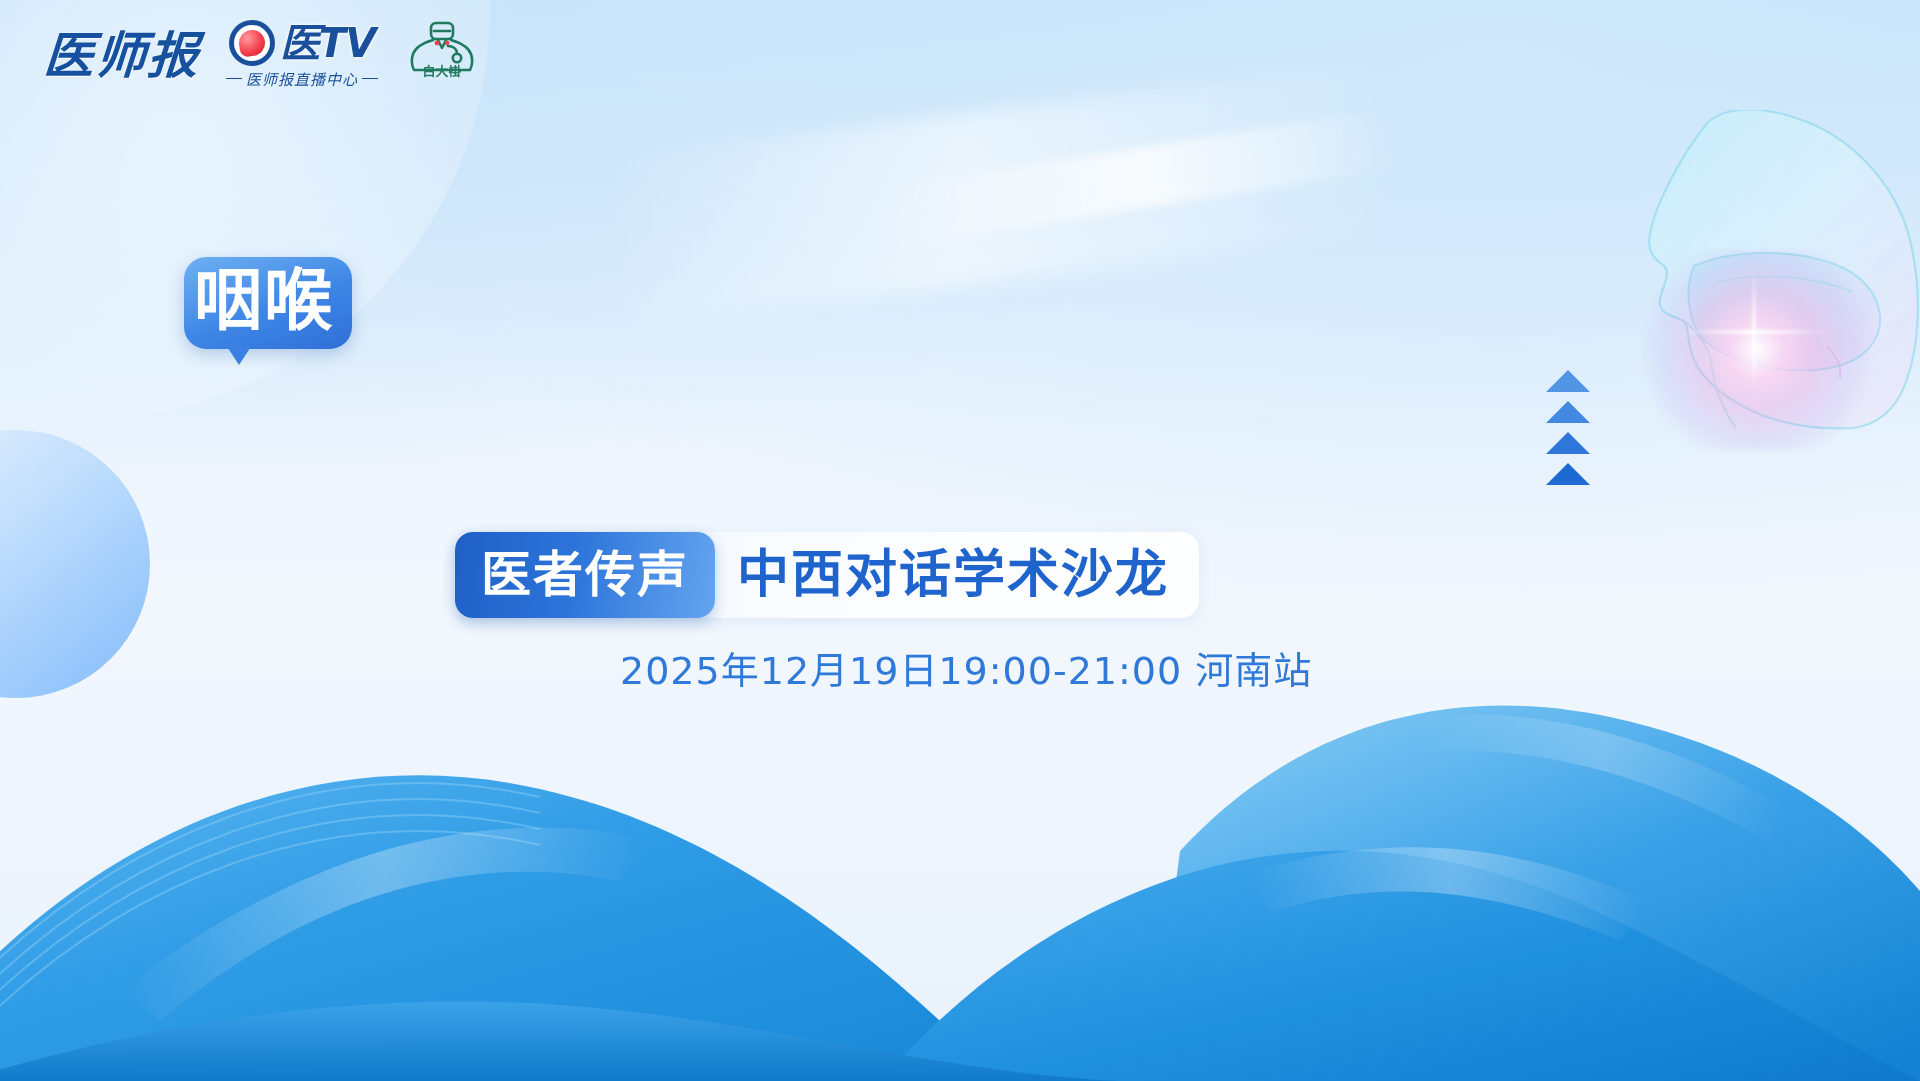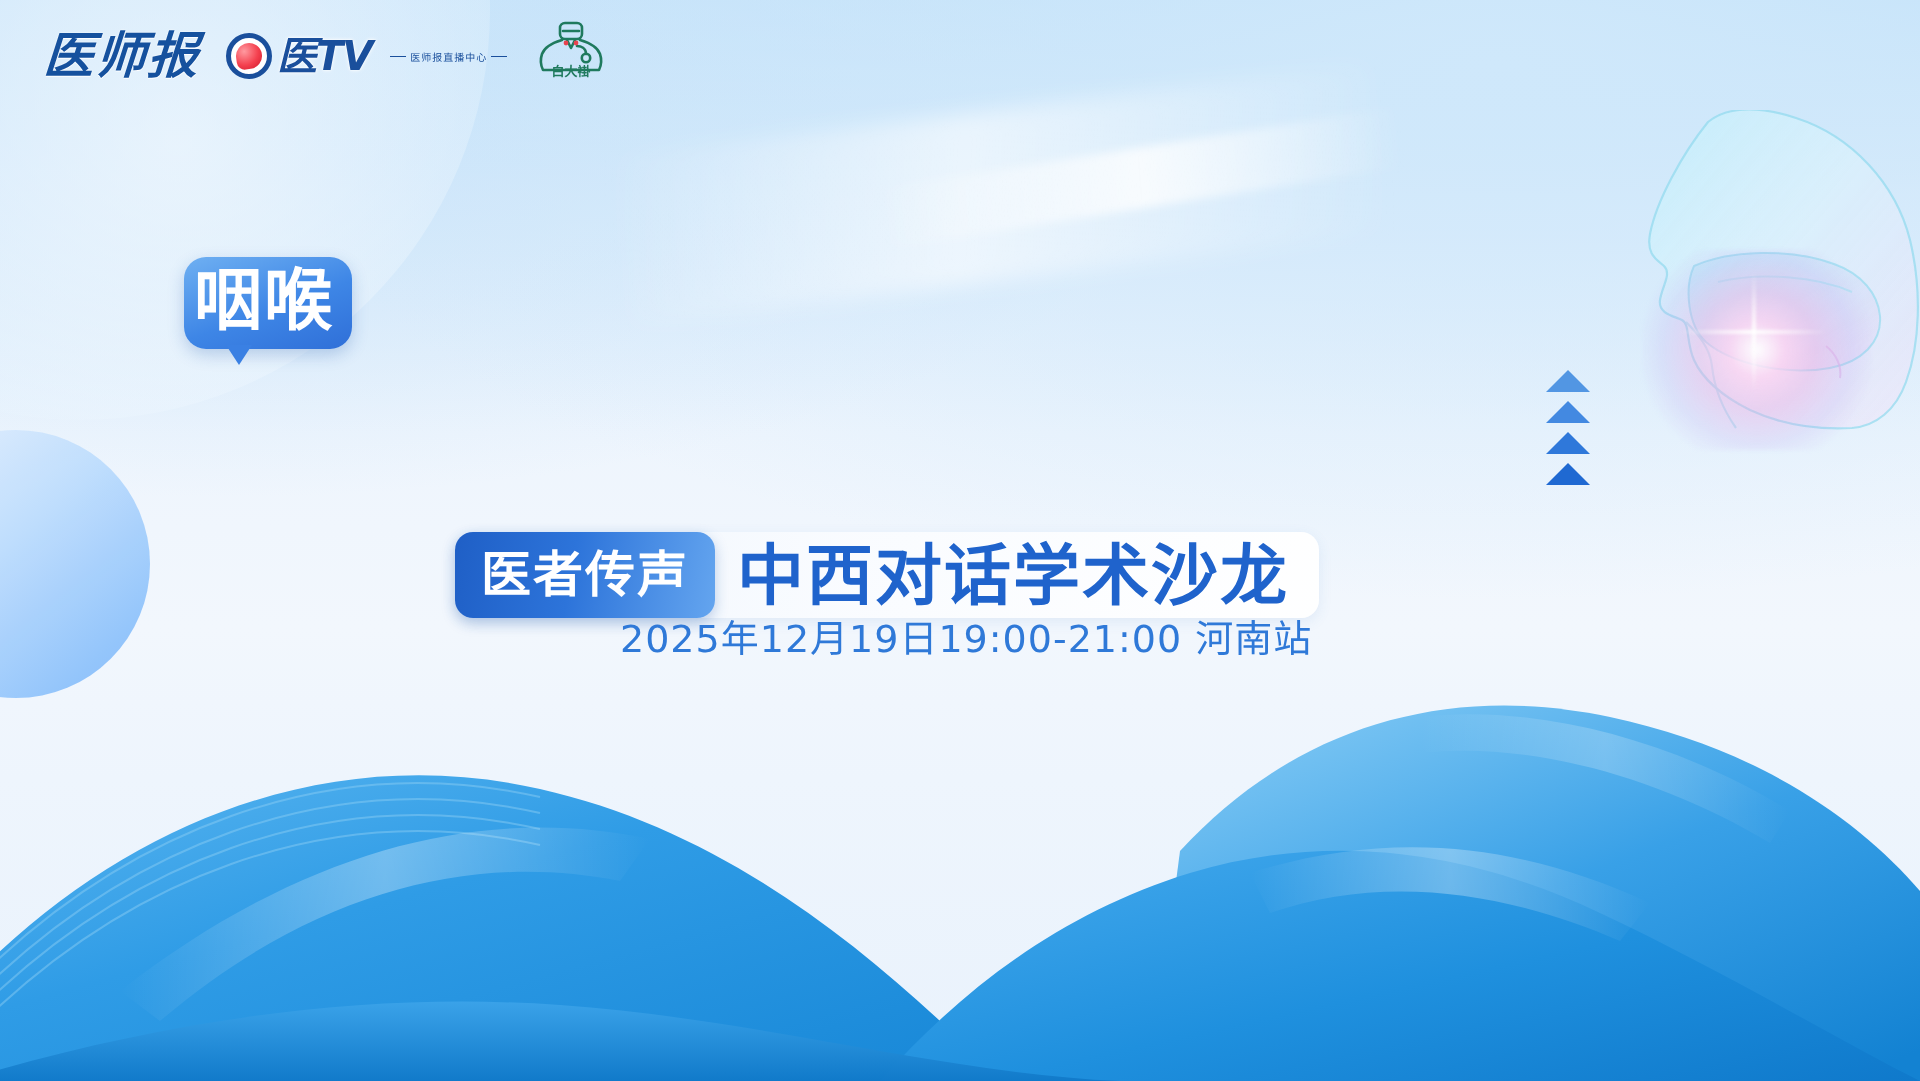--- a/index.html
+++ b/index.html
@@ -120,21 +120,21 @@
     font-weight:700;
     font-size:50px;
     letter-spacing:2px;
     color:#15519e;
     font-style:italic;
     text-shadow:0 0 2px rgba(255,255,255,.95),0 1px 0 rgba(255,255,255,.9);
     line-height:1;
     transform:skewX(-4deg);
   }
 
-  .logo-etv{display:flex;flex-direction:row;align-items:center;gap:18px;}
+  .logo-etv{display:flex;flex-direction:column;align-items:center;gap:2px;}
   .etv-row{display:flex;align-items:center;gap:5px;}
   .etv-disc{
     position:relative;
     width:46px;height:46px;border-radius:50%;
     background:#ffffff;
     border:5px solid #1a4f9c;
     display:flex;align-items:center;justify-content:center;
     box-sizing:border-box;
   }
   .etv-disc::after{
@@ -148,22 +148,23 @@
     font-weight:800;
     font-size:40px;
     line-height:1;
     color:#1a4f9c;
     font-style:italic;
     letter-spacing:-1px;
     text-shadow:0 0 2px #fff, 0 0 4px #fff;
   }
   .etv-sub{
     display:flex;align-items:center;gap:4px;
-    font-size:10px;color:#1a4f9c;letter-spacing:1px;white-space:nowrap;
-    font-family:"DejaVu Sans","Liberation Sans",sans-serif;
+    font-size:15px;color:#1a4f9c;letter-spacing:1px;white-space:nowrap;
+    font-family:"DejaVu Sans","Liberation Sans",sans-serif;
+    font-style:italic;
   }
   .etv-sub .bar{display:inline-block;width:16px;height:1px;background:#1a4f9c;}
 
   .logo-bdg{display:flex;flex-direction:column;}
   .bdg-mark{width:76px;height:60px;}
   .bdg-mark svg{width:100%;height:100%;display:block;}
 
   
   .headline{
     position:absolute;
@@ -241,33 +242,33 @@
     line-height:1;
     color:#ffffff;
     letter-spacing:2px;
     white-space:nowrap;
   }
   .sub-main{
     display:flex;align-items:center;
     padding:0 30px 0 22px;
   }
   .sub-main-text{
-    font-family:Liberation Sans, sans-serif;
+    font-family:Liberation Serif, serif;
     font-weight:700;
-    font-size:67px;
+    font-size:52px;
     line-height:1;
     color:#1f63cc;
     letter-spacing:2px;
     white-space:nowrap;
   }
 
   
   .dateline{
     position:absolute;
-    left:620px; top:620px;
+    left:620px; top:652px;
     font-family:"DejaVu Sans","Liberation Sans",sans-serif;
     font-size:38px;
     line-height:1;
     color:#2f79d8;
     letter-spacing:1px;
     white-space:nowrap;
   }
 </style>
 </head>
 <body>

